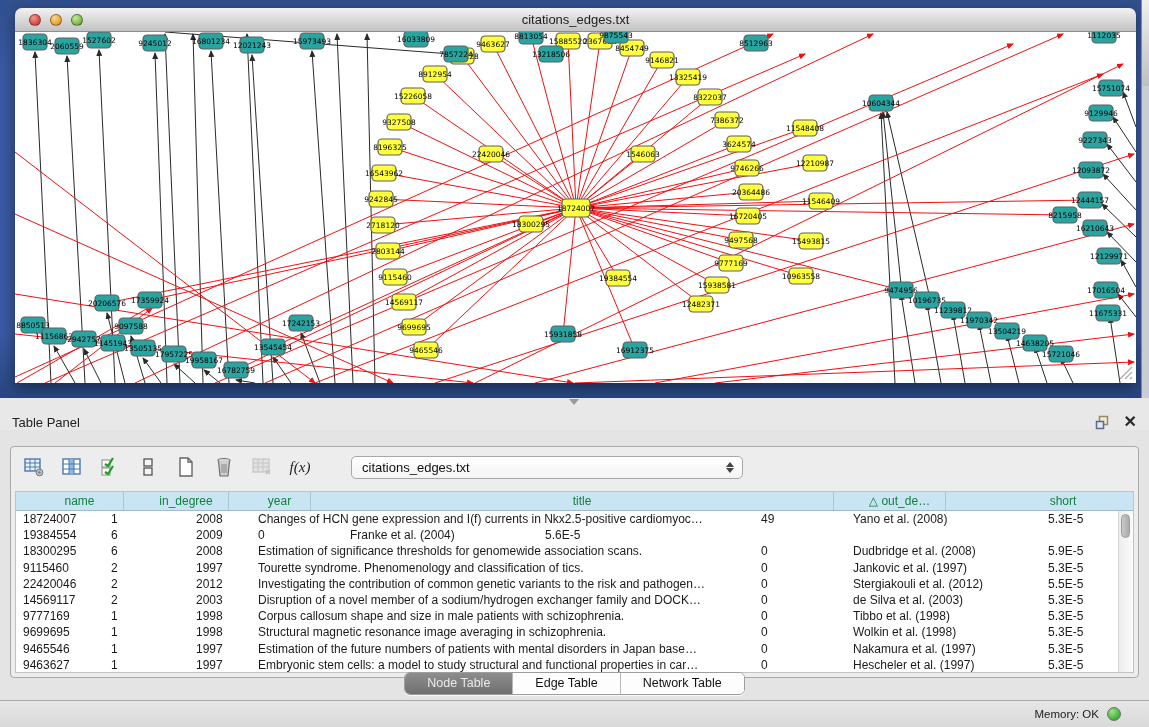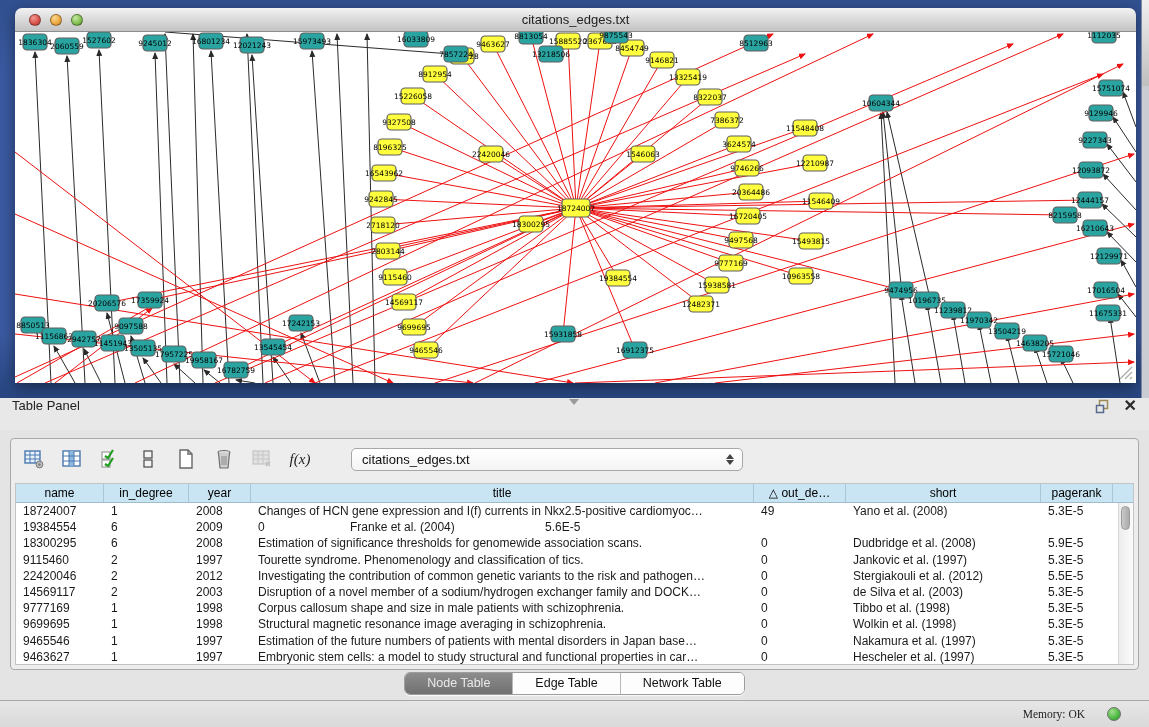--- a/index.html
+++ b/index.html
@@ -25,49 +25,49 @@
   .light.red   { background:radial-gradient(circle at 35% 30%, #f2988e, #d8524a 60%, #a63a33); }
   .light.amber { background:radial-gradient(circle at 35% 30%, #fbd88e, #eba63c 60%, #b57a24); }
   .light.green { background:radial-gradient(circle at 35% 30%, #c7e9a0, #80bd4f 60%, #538a30); }
   .net-canvas { position:relative; width:1121px; height:351px; background:#fff; overflow:hidden; }
   .resize-grip { position:absolute; right:3px; bottom:3px; width:16px; height:16px; opacity:.8; }
 
   
   .table-panel { position:absolute; left:0; top:398px; width:1149px; height:302px;
     background:#e4e4e4; }
   .panel-header { position:relative; height:32px; background:#e8e8e8;
-    display:flex; align-items:flex-start; padding:0 12px; }
+    display:flex; align-items:flex-end; padding:0 12px; }
   .panel-title { font-size:13px; color:#222; }
   .split-nub { position:absolute; left:569px; top:1px; width:0; height:0;
     border-left:5px solid transparent; border-right:5px solid transparent;
     border-top:6px solid #9a9a9a; }
   .panel-header-icons { margin-left:auto; display:flex; align-items:center; gap:14px; }
   .float-icon svg { display:block; }
   .close-icon { font-size:16px; font-weight:bold; color:#2a2a2a; line-height:1; cursor:default; }
 
-  .panel-box { position:absolute; left:10px; top:40px; width:1129px; height:232px;
+  .panel-box { position:absolute; left:10px; top:48px; width:1129px; height:232px;
     background:#ededed; border:1px solid #a9a9a9; border-radius:4px; }
   .toolbar { height:40px; display:flex; align-items:center; gap:12px; padding:0 0 0 10px; }
   .tbtn { width:26px; height:26px; display:flex; align-items:center; justify-content:center;
     border-radius:4px; }
   .tbtn.disabled { opacity:.45; }
   .fx-label { font-size:15px; font-style:italic; color:#222;
     font-family:"Liberation Serif", serif; }
   .combobox { margin-left:26px; width:392px; height:23px; background:linear-gradient(180deg,#ffffff,#f4f4f4);
     border:1px solid #a8a8a8; border-radius:5px; display:flex; align-items:center;
     padding:0 8px 0 10px; font-size:13px; color:#111; position:relative; }
   .combo-arrows { margin-left:auto; display:flex; flex-direction:column; gap:1px; }
   .combo-arrows .up { width:0;height:0;border-left:4px solid transparent;border-right:4px solid transparent;border-bottom:5px solid #444; }
   .combo-arrows .down { width:0;height:0;border-left:4px solid transparent;border-right:4px solid transparent;border-top:5px solid #444; }
 
   .table-wrap { position:absolute; left:4px; top:44px; right:4px; bottom:4px;
     background:#fff; border:1px solid #c3c3c3; overflow:hidden; }
   .thead { display:flex; height:19px; background:#c9e4f3; border-bottom:1px solid #9fbccb; }
-  .th { font-size:12px; color:#000000; text-align:center; line-height:18px;
-    border-right:1px solid #a9c6d6; overflow:hidden; white-space:nowrap; flex:0 0 auto; }
+  .th { font-size:12px; color:#15803d; text-align:center; line-height:18px;
+    border-right:1px solid #a9c6d6; overflow:hidden; white-space:nowrap; flex:0 0 auto;margin-left:20px; }
   .th.fill { flex:1 1 auto; border-right:none; background:#c9e4f3; }
   .tbody { position:absolute; left:0; top:19px; right:15px; bottom:0; overflow:hidden; }
   .tr { display:flex; height:16.2px; align-items:center; }
   .td { font-size:12px; color:#1a1a1a; padding-left:7px; white-space:nowrap; overflow:hidden;
     flex:0 0 auto; }
   .vscroll { position:absolute; right:0; top:19px; bottom:0; width:15px;
     background:linear-gradient(90deg,#ededed,#fbfbfb); border-left:1px solid #d5d5d5; }
   .vthumb { position:absolute; left:2px; top:3px; width:9px; height:24px; border-radius:5px;
     background:linear-gradient(90deg,#c9c9c9,#ababab); border:1px solid #9a9a9a; }
 
@@ -75,21 +75,21 @@
   .tab-group { display:flex; border:1px solid #9d9d9d; border-radius:6px; overflow:hidden;
     background:#fdfdfd; box-shadow:0 1px 1px rgba(255,255,255,.8); }
   .tab { padding:3px 22px 4px; font-size:12.5px; color:#111; background:#fdfdfd;
     border-left:1px solid #b9b9b9; }
   .tab:first-child { border-left:none; }
   .tab.selected { background:linear-gradient(180deg,#8d8d8d,#707070); color:#e9e9e9; }
 
   
   .status-bar { position:absolute; left:0; top:700px; width:1149px; height:27px;
     background:linear-gradient(180deg,#e6e6e6,#d9d9d9); border-top:1px solid #a8a8a8;
-    display:flex; align-items:center; justify-content:flex-end; padding-right:28px; gap:22px;font-family:Liberation Serif, serif; }
+    display:flex; align-items:center; justify-content:flex-end; padding-right:28px; gap:8px; }
   .memory-label { font-size:11.5px; color:#222; }
   .memory-dot { width:14px; height:14px; border-radius:50%;
     background:radial-gradient(circle at 35% 30%, #9fe08a, #46b43c 65%, #2f8a2a);
     border:1px solid #6f6f6f; }
 
   
   .node-label { font-family:"DejaVu Sans", sans-serif; font-size:7.5px; fill:#000; }
 </style>
 </head>
 <body>

